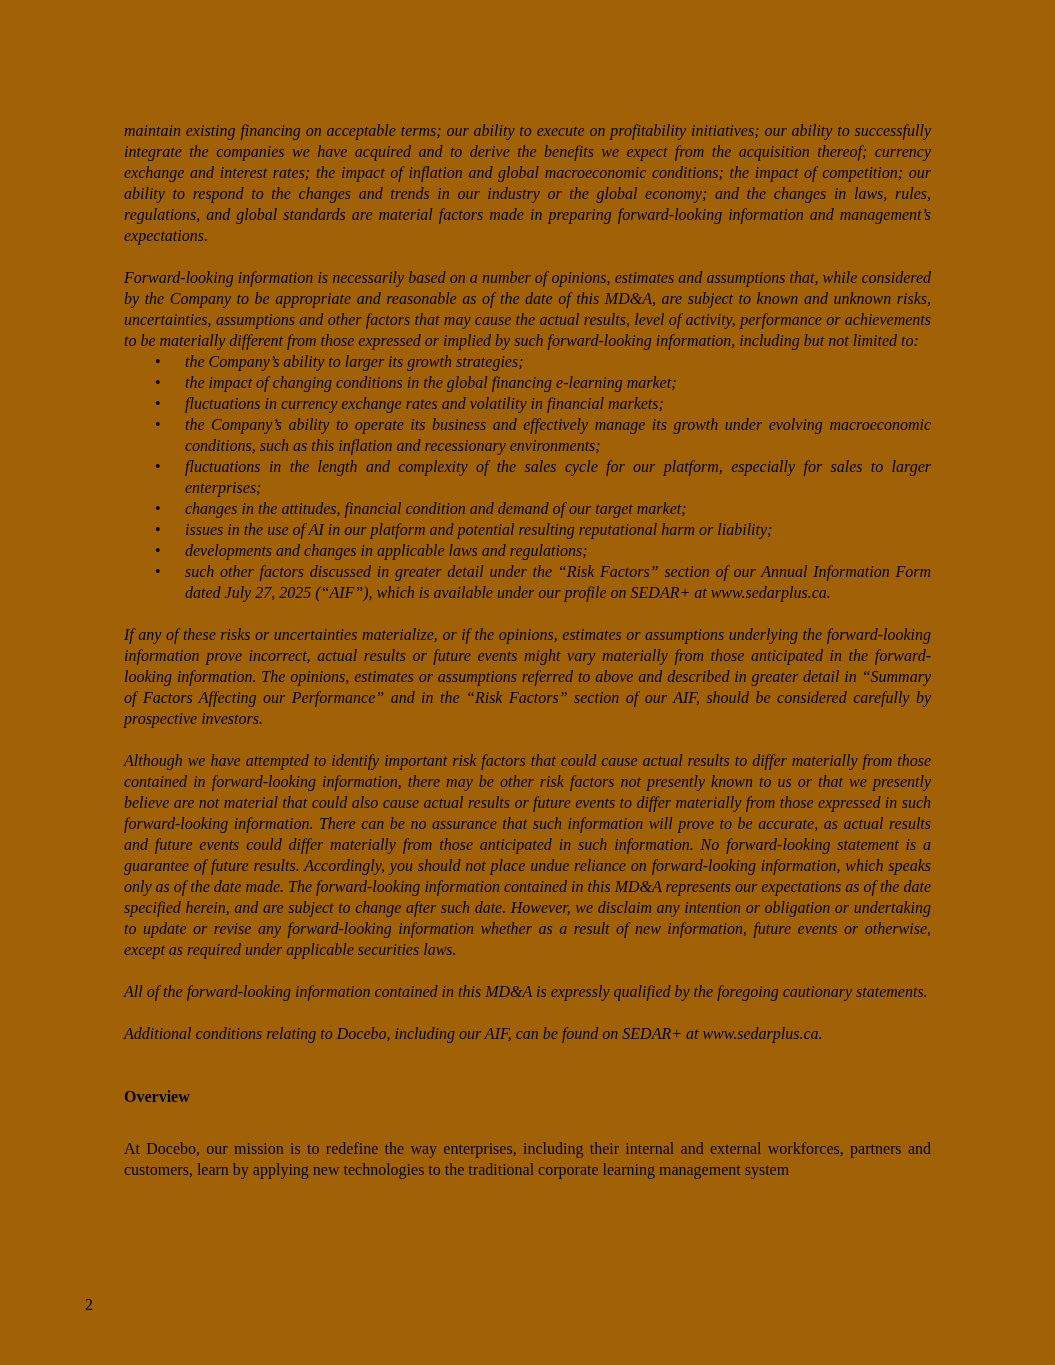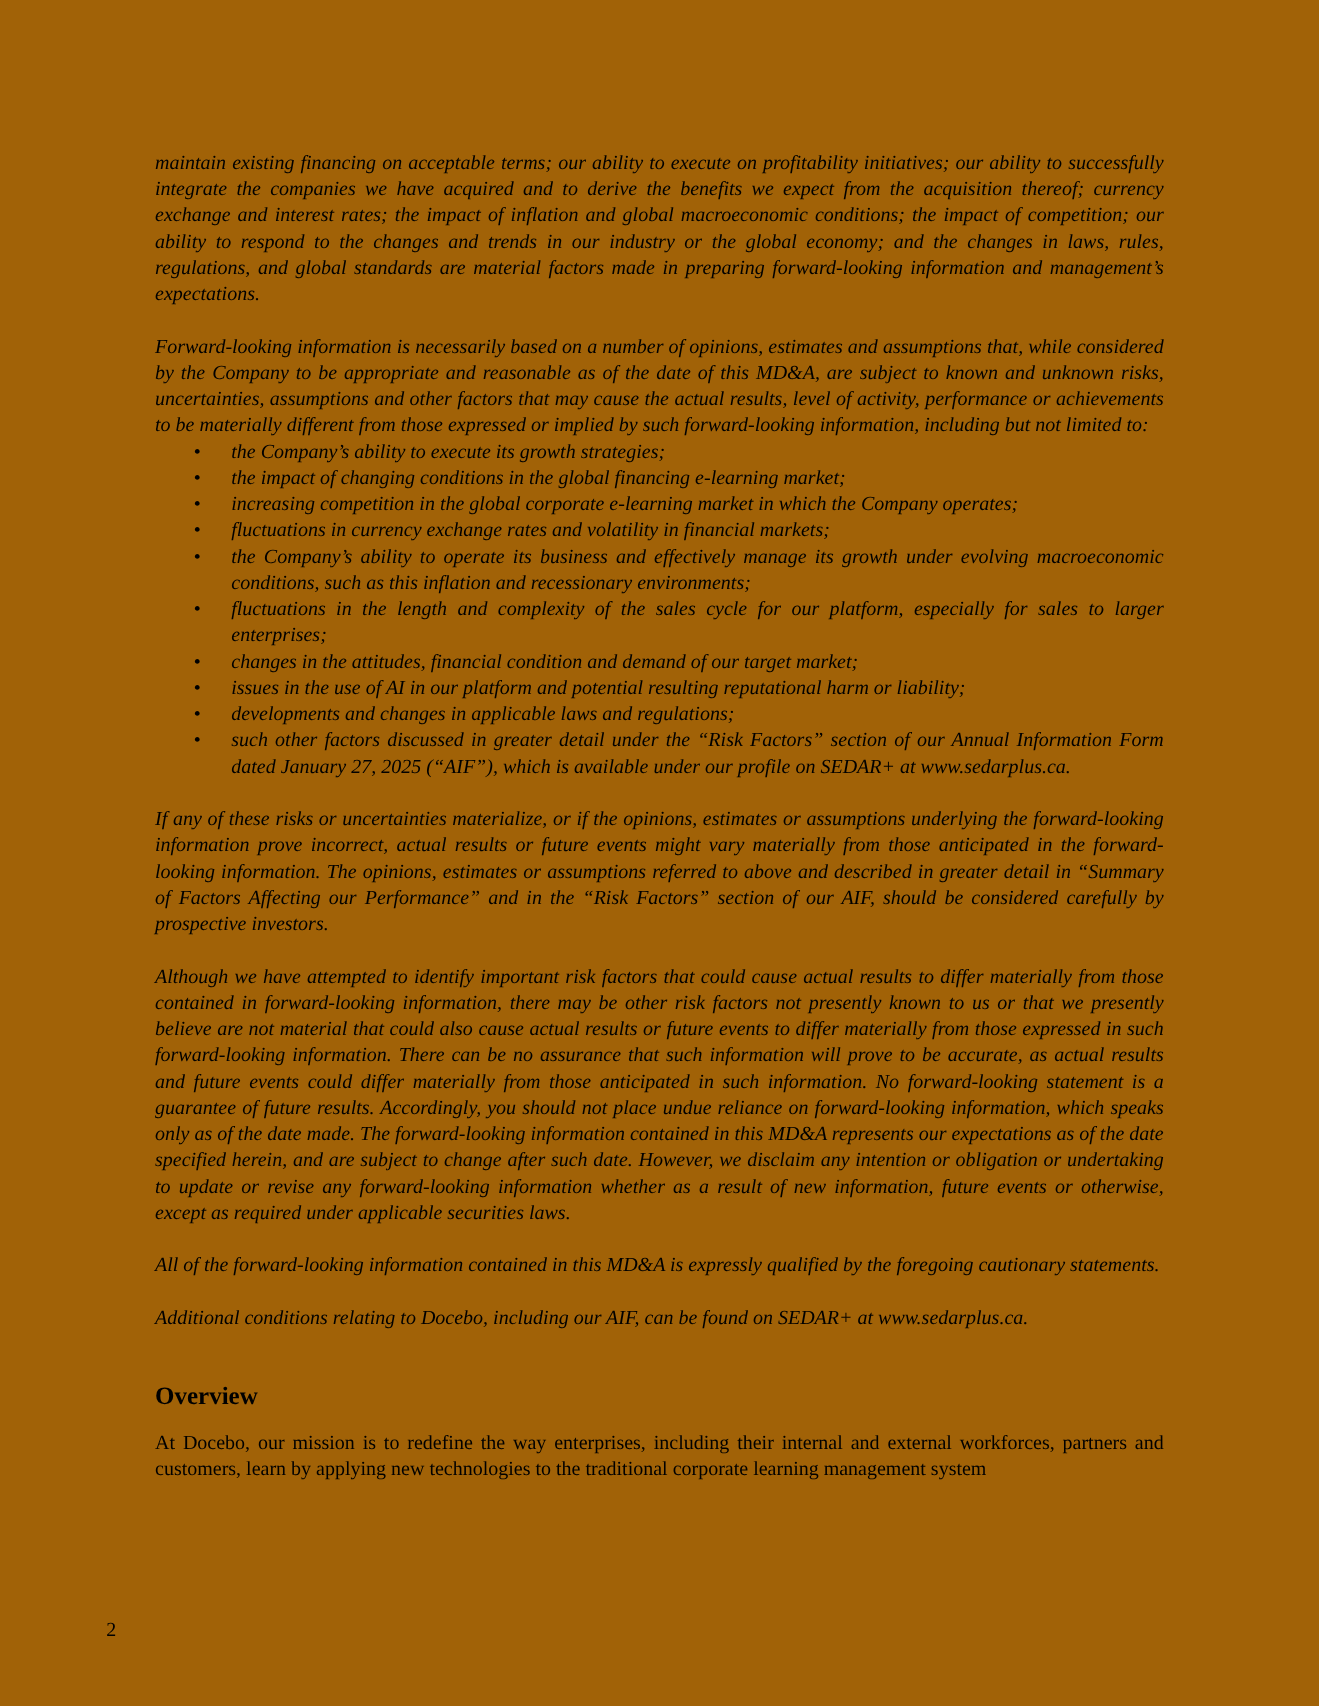--- a/index.html
+++ b/index.html
@@ -43,25 +43,25 @@
     text-align: justify;
   }
   ul.bullet-list li::before {
     content: "\2022";
     position: absolute;
     left: 0;
     top: 0;
     font-style: normal;
   }
   h2.section-heading {
-    font-size: 20px;
+    font-size: 16px;
     line-height: 21px;
     font-weight: bold;
     font-style: normal;
-    margin: 42px 0 16px 0;
+    margin: 42px 0 31px 0;
     text-align: left;
   }
   p.para-roman {
     font-style: normal;
     margin: 0 0 24px 0;
     text-align: justify;
   }
   .page-number {
     position: absolute;
     left: 85px;
@@ -75,30 +75,29 @@
 <body>
 
 <div class="page">
   <div class="content">
 
     <p class="para">maintain existing financing on acceptable terms; our ability to execute on profitability initiatives; our ability to successfully integrate the companies we have acquired and to derive the benefits we expect from the acquisition thereof; currency exchange and interest rates; the impact of inflation and global macroeconomic conditions; the impact of competition; our ability to respond to the changes and trends in our industry or the global economy; and the changes in laws, rules, regulations, and global standards are material factors made in preparing forward-looking information and management’s expectations.</p>
 
     <p class="para no-gap">Forward-looking information is necessarily based on a number of opinions, estimates and assumptions that, while considered by the Company to be appropriate and reasonable as of the date of this MD&amp;A, are subject to known and unknown risks, uncertainties, assumptions and other factors that may cause the actual results, level of activity, performance or achievements to be materially different from those expressed or implied by such forward-looking information, including but not limited to:</p>
 
     <ul class="bullet-list">
-      <li>the Company’s ability to execute its growth strategies;</li>
+      <li>the Company’s ability to larger its growth strategies;</li>
       <li>the impact of changing conditions in the global financing e-learning market;</li>
-      <li>increasing competition in the global corporate e-learning market in which the Company operates;</li>
       <li>fluctuations in currency exchange rates and volatility in financial markets;</li>
       <li>the Company’s ability to operate its business and effectively manage its growth under evolving macroeconomic conditions, such as this inflation and recessionary environments;</li>
       <li>fluctuations in the length and complexity of the sales cycle for our platform, especially for sales to larger enterprises;</li>
       <li>changes in the attitudes, financial condition and demand of our target market;</li>
       <li>issues in the use of AI in our platform and potential resulting reputational harm or liability;</li>
       <li>developments and changes in applicable laws and regulations;</li>
-      <li>such other factors discussed in greater detail under the “Risk Factors” section of our Annual Information Form dated January 27, 2025 (“AIF”), which is available under our profile on SEDAR+ at www.sedarplus.ca.</li>
+      <li>such other factors discussed in greater detail under the “Risk Factors” section of our Annual Information Form dated July 27, 2025 (“AIF”), which is available under our profile on SEDAR+ at www.sedarplus.ca.</li>
     </ul>
 
     <p class="para">If any of these risks or uncertainties materialize, or if the opinions, estimates or assumptions underlying the forward-looking information prove incorrect, actual results or future events might vary materially from those anticipated in the forward-looking information. The opinions, estimates or assumptions referred to above and described in greater detail in “Summary of Factors Affecting our Performance” and in the “Risk Factors” section of our AIF, should be considered carefully by prospective investors.</p>
 
     <p class="para">Although we have attempted to identify important risk factors that could cause actual results to differ materially from those contained in forward-looking information, there may be other risk factors not presently known to us or that we presently believe are not material that could also cause actual results or future events to differ materially from those expressed in such forward-looking information. There can be no assurance that such information will prove to be accurate, as actual results and future events could differ materially from those anticipated in such information. No forward-looking statement is a guarantee of future results. Accordingly, you should not place undue reliance on forward-looking information, which speaks only as of the date made. The forward-looking information contained in this MD&amp;A represents our expectations as of the date specified herein, and are subject to change after such date. However, we disclaim any intention or obligation or undertaking to update or revise any forward-looking information whether as a result of new information, future events or otherwise, except as required under applicable securities laws.</p>
 
     <p class="para">All of the forward-looking information contained in this MD&amp;A is expressly qualified by the foregoing cautionary statements.</p>
 
     <p class="para">Additional conditions relating to Docebo, including our AIF, can be found on SEDAR+ at www.sedarplus.ca.</p>
 

